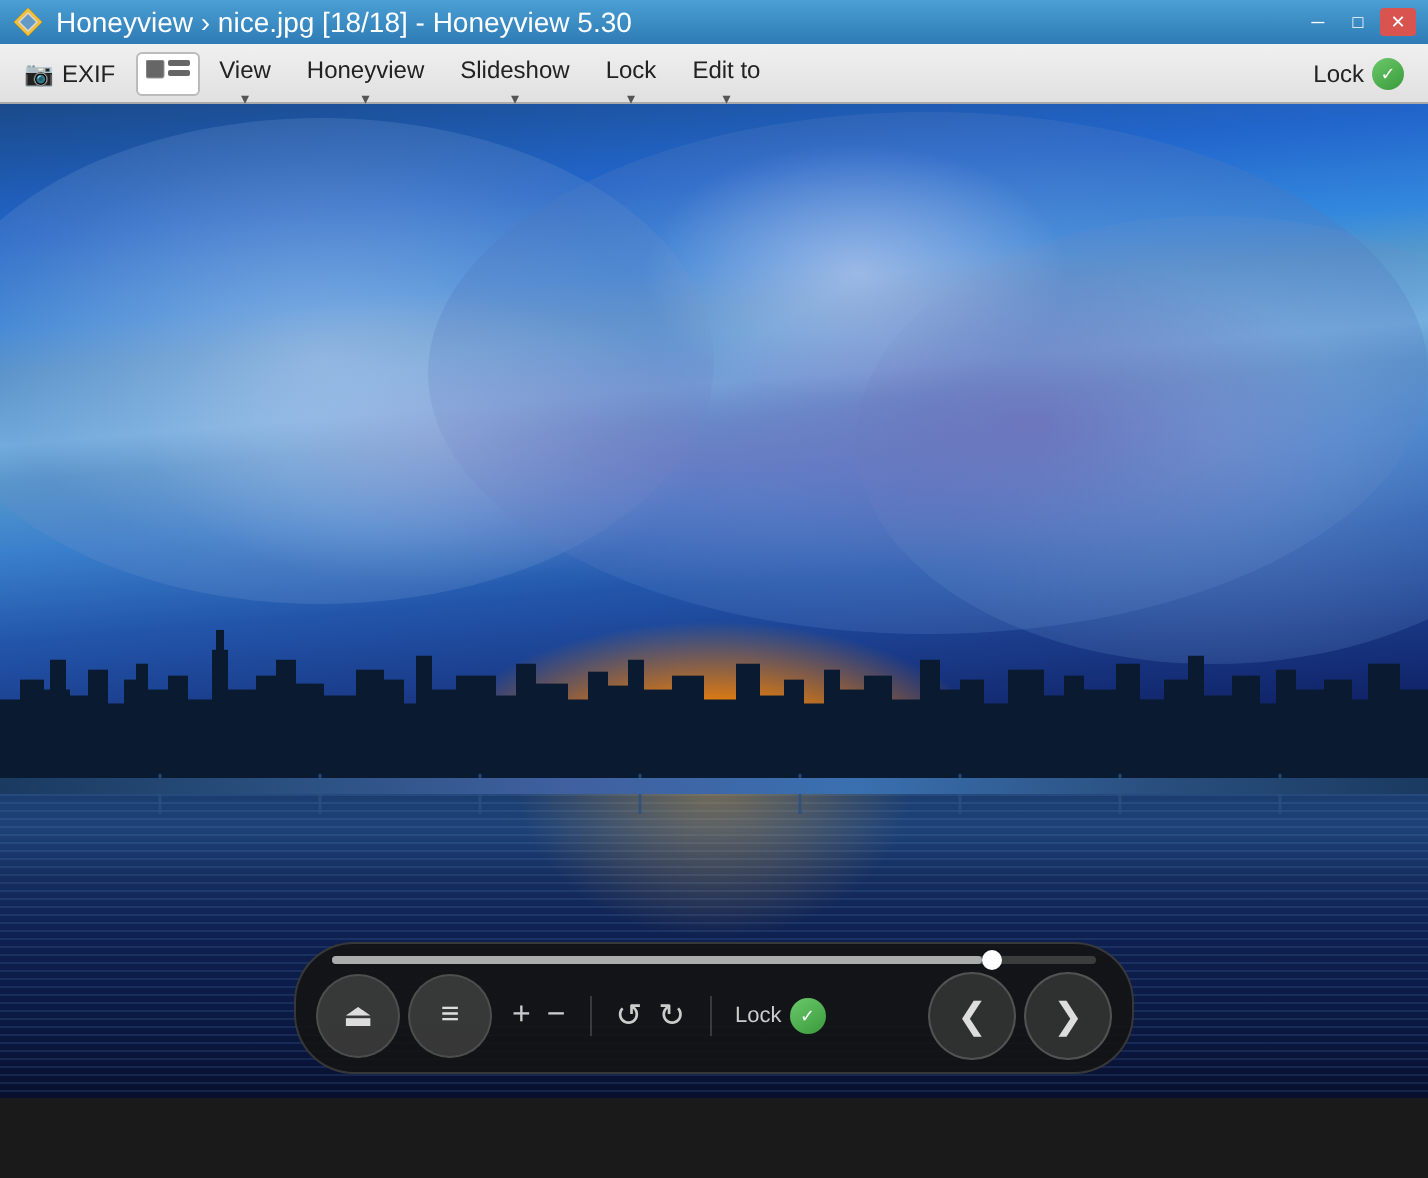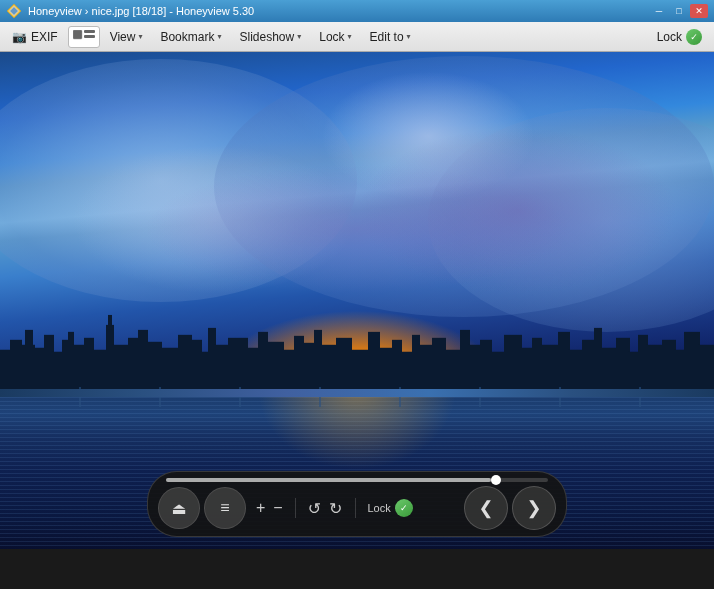--- a/index.html
+++ b/index.html
@@ -28,21 +28,21 @@
       align-items: center;
       gap: 6px;
     }
     #app-icon {
       width: 16px;
       height: 16px;
       position: relative;
     }
     #title-text {
       color: white;
-      font-size: 11px;
+      font-size: 14px;
       font-weight: normal;
     }
     #window-controls {
       display: flex;
       gap: 2px;
     }
     .win-btn {
       width: 18px;
       height: 14px;
       display: flex;
@@ -69,20 +69,21 @@
     .menu-item {
       display: flex;
       align-items: center;
       gap: 3px;
       padding: 3px 8px;
       cursor: pointer;
       border-radius: 3px;
       color: #222;
       font-size: 12px;
       height: 24px;
+      flex-direction: column;
     }
     .menu-item .dropdown-arrow {
       font-size: 8px;
       color: #555;
     }
     #exif-btn {
       display: flex;
       align-items: center;
       gap: 4px;
       padding: 3px 8px;
@@ -412,21 +413,21 @@
       <rect x="11" y="5" width="11" height="3" rx="1" fill="#666"></rect>
     </svg>
   </div>
 
   <div class="menu-item">
     <span>View</span>
     <span class="dropdown-arrow">▾</span>
   </div>
 
   <div class="menu-item">
-    <span>Bookmark</span>
+    <span>Honeyview</span>
     <span class="dropdown-arrow">▾</span>
   </div>
 
   <div class="menu-item">
     <span>Slideshow</span>
     <span class="dropdown-arrow">▾</span>
   </div>
 
   <div class="menu-item">
     <span>Lock</span>

